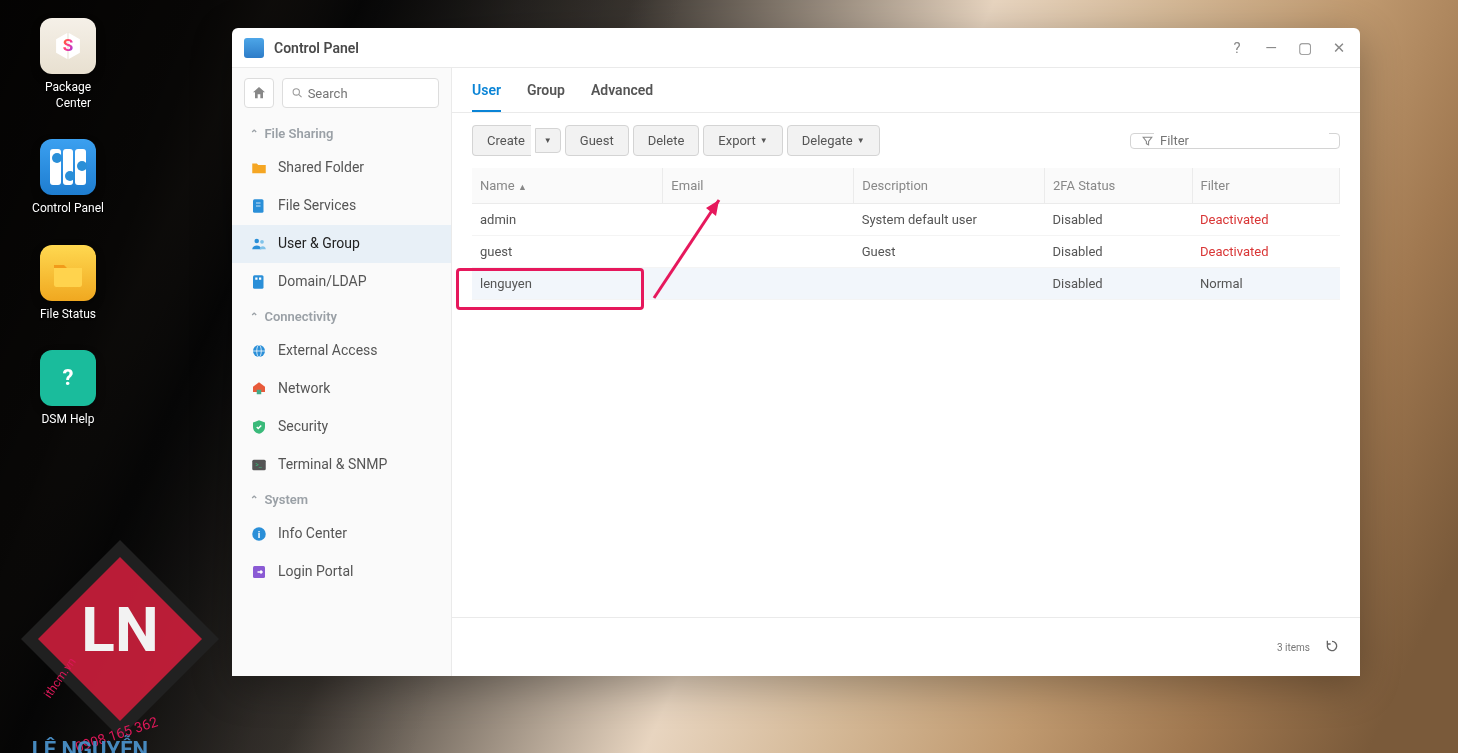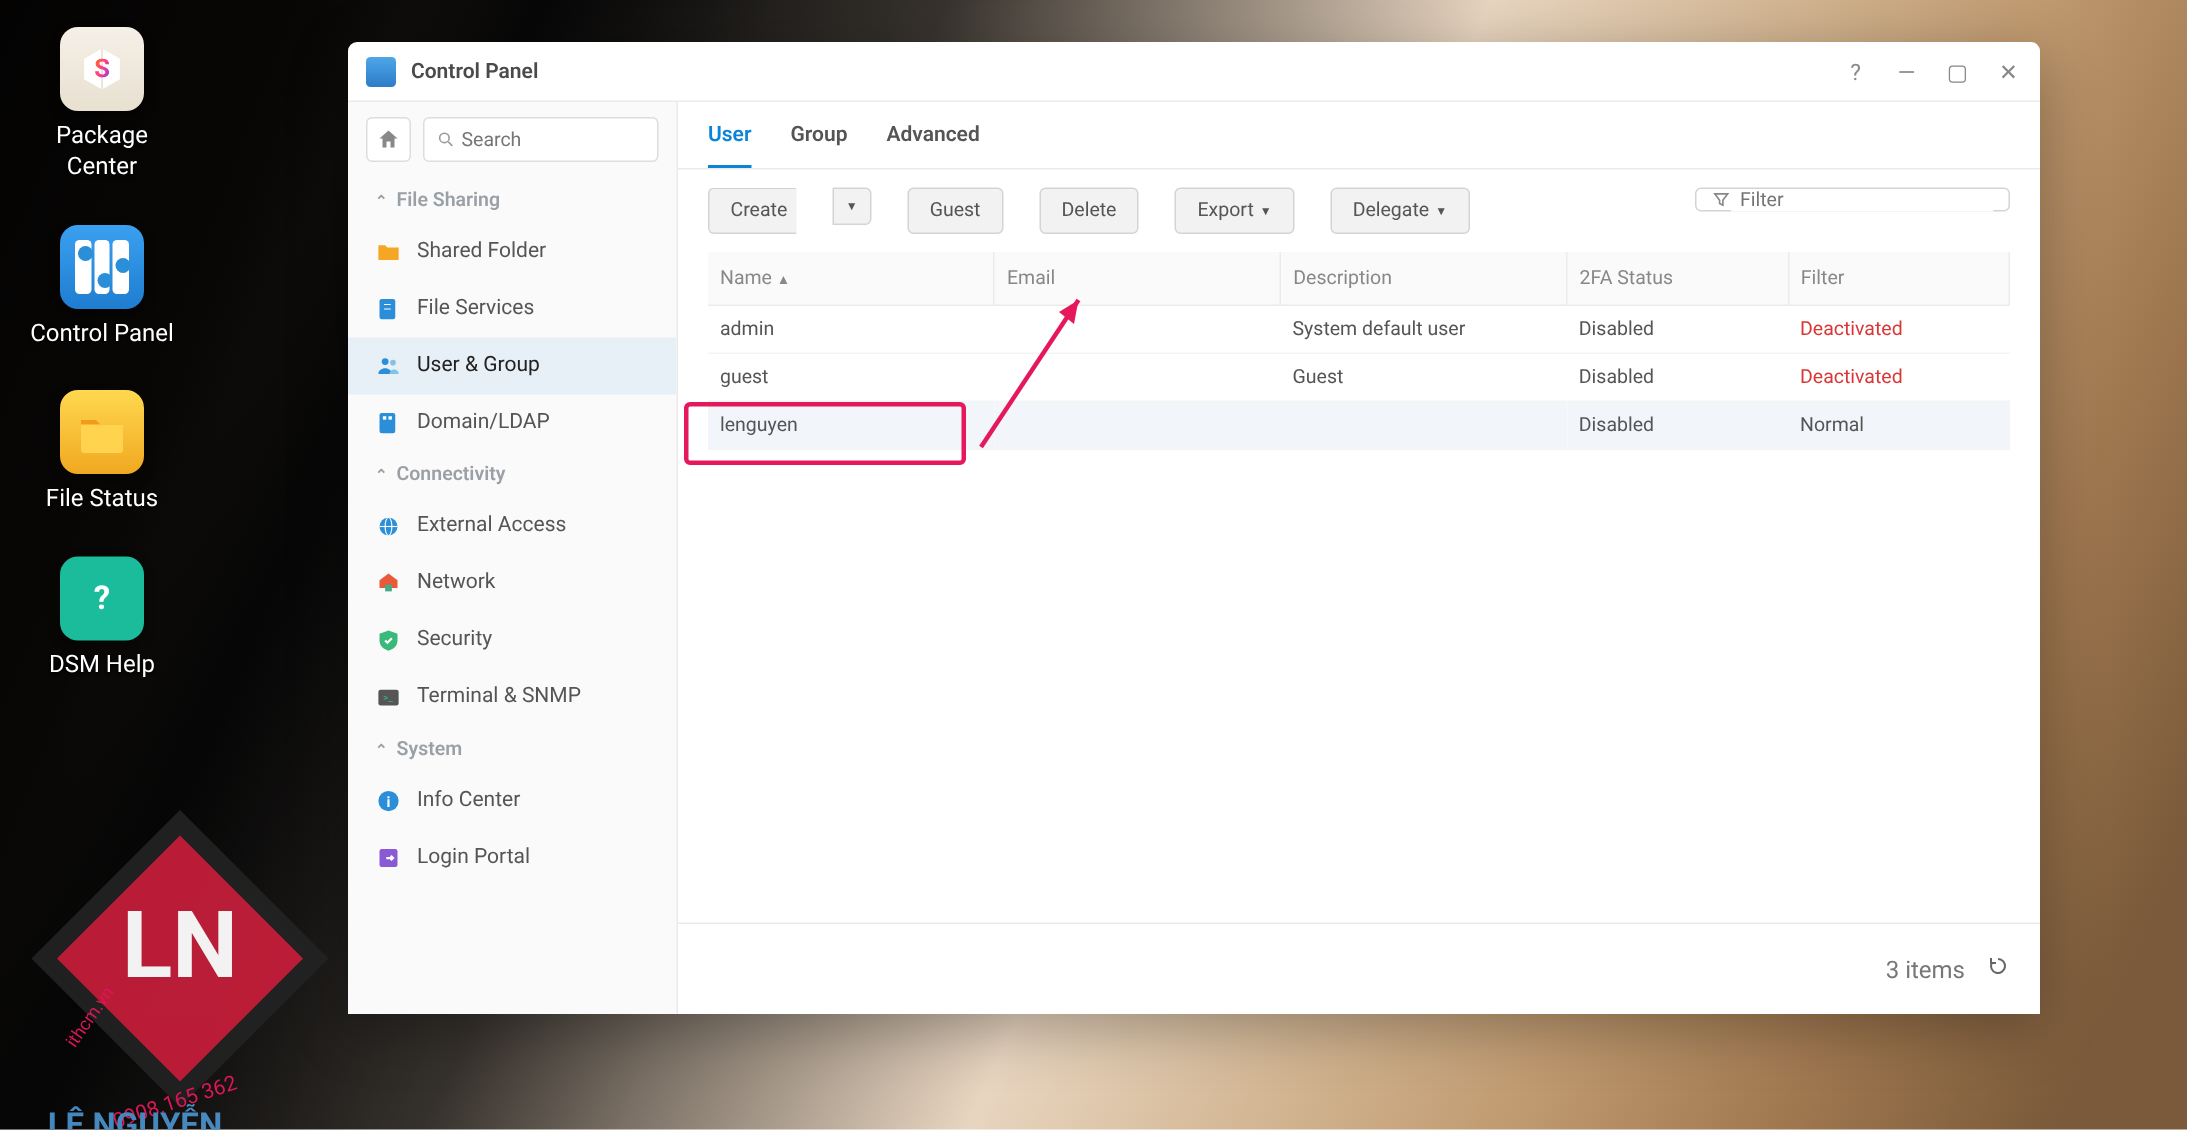--- a/index.html
+++ b/index.html
@@ -1,21 +1,21 @@
 <!DOCTYPE html>
 <html><head>
 <meta charset="utf-8">
 <style>
 *{box-sizing:border-box;margin:0;padding:0;font-family:-apple-system,"Segoe UI",Roboto,sans-serif}
 body{width:1458px;height:753px;overflow:hidden;position:relative;background:linear-gradient(115deg,#1a1410 0%,#2a2520 15%,#0d0d0d 20%,#3a3530 35%,#e8d5c0 55%,#d4b896 65%,#c09a70 75%,#a07850 85%,#7a5a3a 95%)}
 .wallpaper-overlay{position:absolute;inset:0;background:linear-gradient(110deg,rgba(0,0,0,0.85) 0%,rgba(0,0,0,0.8) 12%,rgba(0,0,0,0.1) 30%,transparent 40%)}
 .desktop-icons{position:absolute;top:18px;left:18px;display:flex;flex-direction:column;gap:28px;z-index:2}
 .dicon{width:100px;display:flex;flex-direction:column;align-items:center;gap:6px;cursor:pointer}
 .dicon .ibox{width:56px;height:56px;border-radius:12px;display:flex;align-items:center;justify-content:center;box-shadow:0 4px 8px rgba(0,0,0,.4)}
-.dicon .lbl{color:#fff;font-size:16px;text-align:center;line-height:1.3;text-shadow:0 1px 2px #000}
+.dicon .lbl{color:#fff;font-size:12px;text-align:right;line-height:1.3;text-shadow:0 1px 2px #000}
 .pkg{background:linear-gradient(#f5f0e8,#e8e0d0)}
 .pkg svg{width:34px;height:34px}
 .ctrl{background:linear-gradient(#3ba0f0,#1e7dd0);display:flex;gap:2px;padding:10px}
 .ctrl .knob{width:14px;height:36px;background:#fff;border-radius:3px;position:relative}
 .ctrl .knob::after{content:'';position:absolute;width:10px;height:10px;border-radius:50%;background:#2a8fd8;left:2px}
 .ctrl .knob:nth-child(1)::after{top:4px}
 .ctrl .knob:nth-child(2)::after{bottom:4px}
 .ctrl .knob:nth-child(3)::after{top:12px}
 .fsta{background:linear-gradient(#ffd850,#f0a820)}
 .help{background:#1abc9c}
@@ -35,34 +35,34 @@
 .cat .chev{font-size:10px}
 .navitem{padding:10px 18px;display:flex;gap:10px;color:#555;font-size:14px;cursor:pointer}
 .navitem.active{background:#e8f0f7;color:#222}
 .navitem .ico{width:18px;height:18px;display:flex;align-items:center;justify-content:center}
 .highlight{position:absolute;left:224px;top:240px;width:188px;height:42px;border:3px solid #e6185c;border-radius:4px;pointer-events:none;z-index:5}
 .arrow{position:absolute;left:412px;top:160px;z-index:5;pointer-events:none}
 .content{flex:1;display:flex;flex-direction:column;background:#fff}
 .tabs{display:flex;padding:14px 20px 0;gap:26px;border-bottom:1px solid #eaeaea}
 .tab{padding-bottom:12px;font-size:14px;font-weight:600;color:#555;cursor:pointer;border-bottom:2px solid transparent}
 .tab.active{color:#0a84d6;border-color:#0a84d6}
-.toolbar{padding:12px 20px;display:flex;gap:24px;align-items:flex-start}
+.toolbar{padding:12px 20px;display:flex;gap:4px;align-items:center}
 .btn{padding:7px 14px;border:1px solid #d4d4d4;background:#f2f2f2;border-radius:4px;font-size:13px;color:#555;cursor:pointer;display:flex;align-items:center;gap:4px}
 .btn.split{padding-right:6px;border-top-right-radius:0;border-bottom-right-radius:0;border-right:none}
 .btn.drop{padding:7px 8px;border-top-left-radius:0;border-bottom-left-radius:0}
 .caret{font-size:8px}
 .filter{margin-left:auto;display:flex;align-items:center;border:1px solid #d4d4d4;border-radius:4px;padding:0 10px;width:210px;height:16px}
 .filter input{border:none;outline:none;width:100%;font-size:13px;padding:0 6px}
 .table{flex:1;overflow:auto;padding:0 20px}
 table{width:100%;border-collapse:collapse;font-size:13px}
 thead th{text-align:left;padding:10px 8px;color:#888;font-weight:400;border-right:1px solid #ebebeb;border-bottom:1px solid #ebebeb;background:#fafafa}
 tbody td{padding:8px;color:#555;border-bottom:1px solid #f4f4f4}
 tbody tr.sel{background:#f2f6fb}
 .deact{color:#d93636}
-.footer{border-top:1px solid #eaeaea;padding:20px 20px;display:flex;align-items:center;justify-content:flex-end;gap:14px;color:#777;font-size:16px}
+.footer{border-top:1px solid #eaeaea;padding:20px 20px;display:flex;align-items:center;justify-content:flex-end;gap:14px;color:#777;font-size:10px}
 .watermark{position:absolute;left:0px;bottom:-10px;z-index:4;opacity:.95}
 </style>
 </head>
 <body>
 
 <div class="wallpaper-overlay"></div>
 
 <div class="desktop-icons">
   <div class="dicon">
     <div class="ibox pkg">

